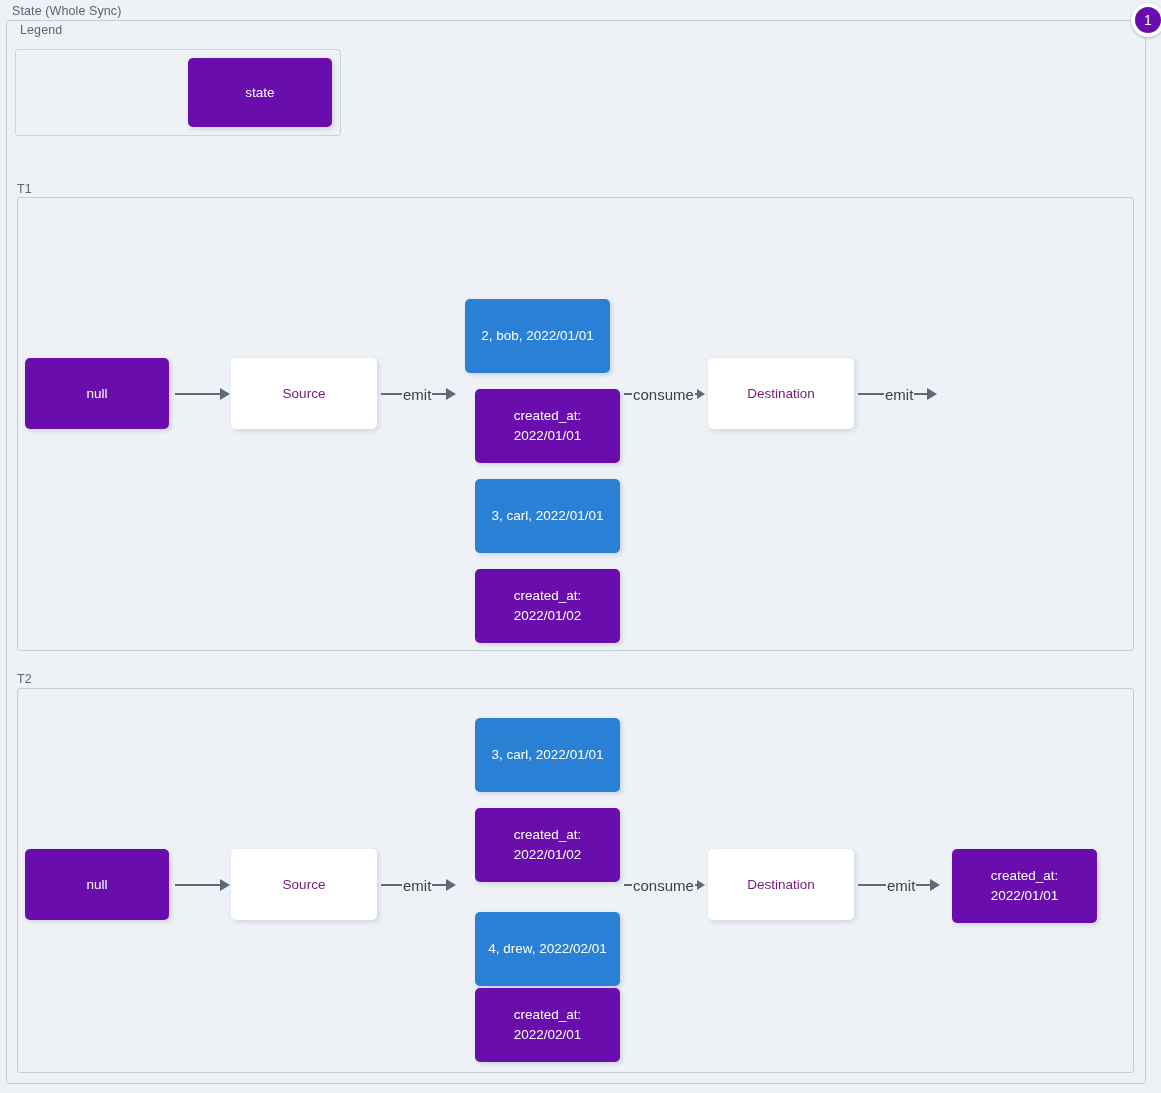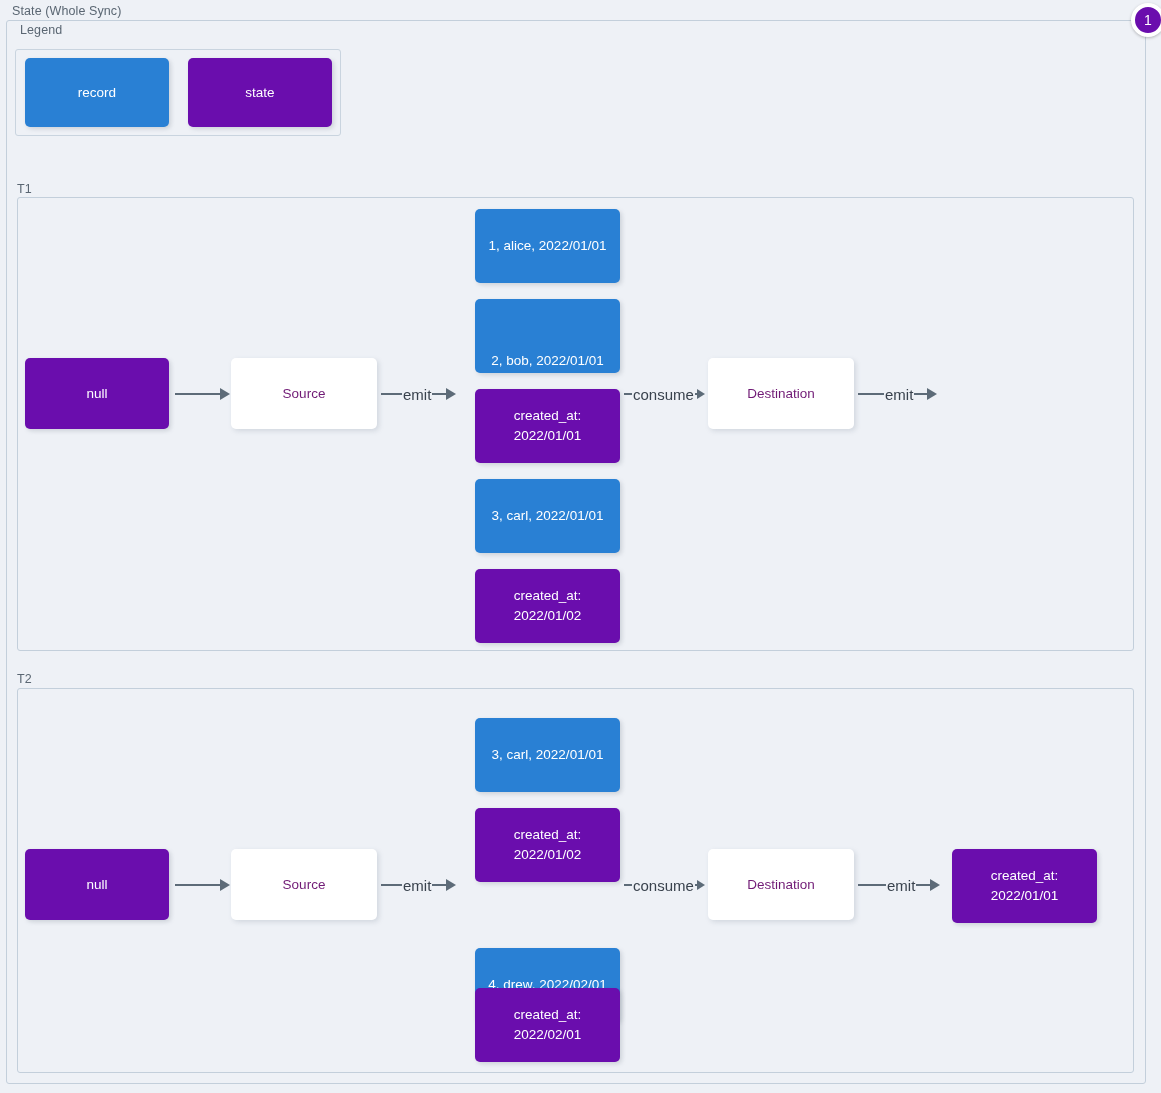--- a/index.html
+++ b/index.html
@@ -114,23 +114,20 @@
 </head>
 <body>
 
 <div id="page">
 
   <div class="subgraph-label" style="left:12px; top:4px;">State (Whole Sync)</div>
   <div class="subgraph-box" style="left:6px; top:20px; width:1140px; height:1064px;"></div>
 
   <div class="subgraph-label" style="left:20px; top:23px;">Legend</div>
   <div class="legend-box" style="left:15px; top:49px; width:326px; height:87px;"></div>
-  <div class="node record" style="left:25px; top:58px; width:144px; height:69px;">
-    <span>record</span>
-  </div>
   <div class="node state" style="left:188px; top:58px; width:144px; height:69px;">
     <span>state</span>
   </div>
 
   <div class="subgraph-label" style="left:17px; top:182px;">T1</div>
   <div class="subgraph-box" style="left:17px; top:197px; width:1117px; height:454px;"></div>
 
   <div class="node state" style="left:25px; top:358px; width:144px; height:71px;">
     <span>null</span>
   </div>
@@ -144,24 +141,21 @@
     <span>Source</span>
   </div>
 
   <div class="edge" style="left:381px; top:381px; width:92px;">
     <span class="line" style="width:21px;"></span>
     <span class="label">emit</span>
     <span class="line" style="width:14px;"></span>
     <span class="head"></span>
   </div>
 
-  <div class="node record" style="left:475px; top:209px; width:145px; height:74px;">
-    <span>1, alice, 2022/01/01</span>
-  </div>
-  <div class="node record" style="left:475px; top:299px; width:145px; height:74px;align-items:flex-end;">
+  <div class="node record" style="left:465px; top:299px; width:145px; height:74px;">
     <span>2, bob, 2022/01/01</span>
   </div>
   <div class="node state" style="left:475px; top:389px; width:145px; height:74px;">
     <span>created_at:
 2022/01/01</span>
   </div>
   <div class="node record" style="left:475px; top:479px; width:145px; height:74px;">
     <span>3, carl, 2022/01/01</span>
   </div>
   <div class="node state" style="left:475px; top:569px; width:145px; height:74px;">
@@ -210,21 +204,21 @@
     <span class="head"></span>
   </div>
 
   <div class="node record" style="left:475px; top:718px; width:145px; height:74px;">
     <span>3, carl, 2022/01/01</span>
   </div>
   <div class="node state" style="left:475px; top:808px; width:145px; height:74px;">
     <span>created_at:
 2022/01/02</span>
   </div>
-  <div class="node record" style="left:475px; top:948px; width:145px; height:74px;">
+  <div class="node record" style="left:475px; top:912px; width:145px; height:74px;">
     <span>4, drew, 2022/02/01</span>
   </div>
   <div class="node state" style="left:475px; top:988px; width:145px; height:74px;">
     <span>created_at:
 2022/02/01</span>
   </div>
 
   <div class="edge" style="left:624px; top:872px; width:84px;">
     <span class="line" style="width:8px;"></span>
     <span class="label">consume</span>

